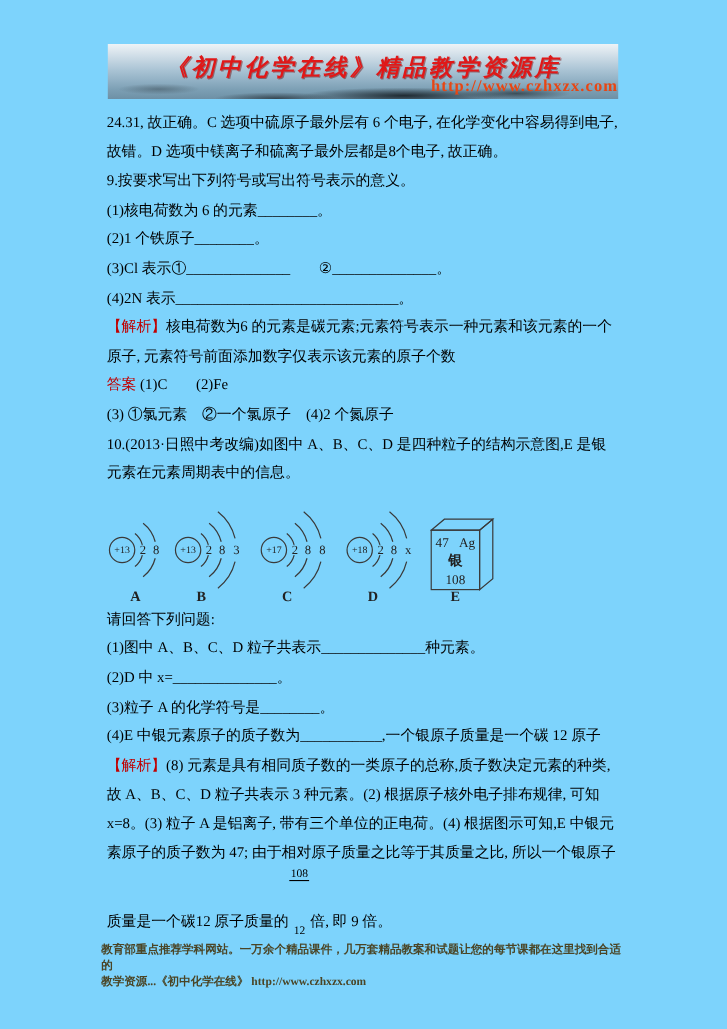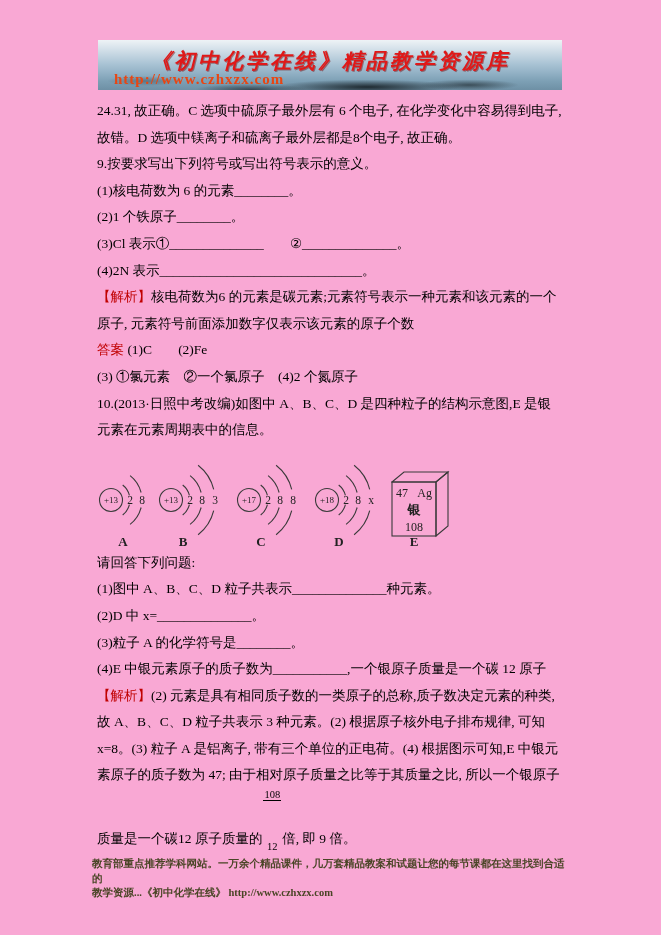--- a/index.html
+++ b/index.html
@@ -1,30 +1,30 @@
 <!DOCTYPE html>
 <html><head>
 <meta charset="utf-8">
 <style>
   html,body{margin:0;padding:0;background:#fff;}
-  .page{position:relative;width:661px;height:935px;background:#f9a8d4;overflow:hidden;
+  .page{position:relative;width:661px;height:935px;background:#7dd3fc;overflow:hidden;
         font-family:"Liberation Serif","DejaVu Serif",serif;color:#000;}
   
   .banner{position:absolute;left:98px;top:40px;width:464px;height:50px;overflow:hidden;
     background:
       radial-gradient(ellipse 150px 12px at 58% 94%, rgba(20,28,33,.88), transparent 62%),
       radial-gradient(ellipse 90px 9px at 33% 99%, rgba(35,45,52,.72), transparent 62%),
       radial-gradient(ellipse 80px 9px at 80% 90%, rgba(30,40,46,.66), transparent 62%),
       radial-gradient(ellipse 60px 8px at 10% 82%, rgba(60,75,85,.5), transparent 62%),
       linear-gradient(180deg,#eef3f6 0%,#cfdde7 22%,#a9c3d4 48%,#92b1c5 66%,#7da0b5 82%,#6e90a5 100%);}
   .banner-title{position:absolute;left:0;top:7px;width:100%;text-align:center;
     color:#e01818;font-weight:bold;font-style:italic;font-size:21px;letter-spacing:3px;
     text-shadow:1px 1px 0 rgba(110,0,0,.45);white-space:nowrap;}
-  .banner-url{position:absolute;left:0;top:31px;width:100%;text-align:left;
-    color:#e84613;font-weight:bold;font-size:15px;letter-spacing:1px;padding-left:16px;}
+  .banner-url{position:absolute;left:0;top:31px;width:100%;text-align:right;
+    color:#e84613;font-weight:bold;font-size:15px;letter-spacing:1px;}
   
   .content{position:absolute;left:97px;top:98px;width:470px;font-size:13.5px;line-height:26.6px;}
   .line{height:26.6px;white-space:nowrap;}
   .red{color:#c00000;}
   sup{font-size:9px;vertical-align:super;line-height:0;}
   .sp{display:inline-block;width:26px;}
   .sp-s{display:inline-block;width:14px;}
   .frac{display:inline-block;text-align:center;vertical-align:-7px;font-size:10.5px;line-height:1.05;margin:0 1px;}
   .frac .num{display:block;border-bottom:1px solid #000;padding:0 1px;}
   .frac .den{display:block;margin-top:40px;}
@@ -129,21 +129,21 @@
         <text class="lbl" x="23" y="84">E</text>
       </svg>
     </div>
 
     <div class="line">请回答下列问题:</div>
     <div class="line">(1)图中 A、B、C、D 粒子共表示______________种元素。</div>
     <div class="line">(2)D 中 x=______________。</div>
     <div class="line">(3)粒子 A 的化学符号是________。</div>
     <div class="line">(4)E 中银元素原子的质子数为___________,一个银原子质量是一个碳 12 原子</div>
 
-    <div class="line"><span class="red">【解析】</span><span>(2) 元素是具有相同质子数的一类原子的总称,质子数决定元素的种类,</span></div>
+    <div class="line"><span class="red">【解析】</span><span>(8) 元素是具有相同质子数的一类原子的总称,质子数决定元素的种类,</span></div>
     <div class="line">故 A、B、C、D 粒子共表示 3 种元素。(2) 根据原子核外电子排布规律, 可知</div>
     <div class="line">x=8。(3) 粒子 A 是铝离子, 带有三个单位的正电荷。(4) 根据图示可知,E 中银元</div>
     <div class="line">素原子的质子数为 47; 由于相对原子质量之比等于其质量之比, 所以一个银原子</div>
     <div class="line"><span>质量是一个碳12 原子质量的</span><span class="frac"><span class="num">108</span><span class="den">12</span></span><span>倍, 即 9 倍。</span></div>
 
   </div>
 
   <div class="footer">
     <div>教育部重点推荐学科网站。一万余个精品课件，几万套精品教案和试题让您的每节课都在这里找到合适的</div>
     <div>教学资源...《初中化学在线》 http://www.czhxzx.com</div>

